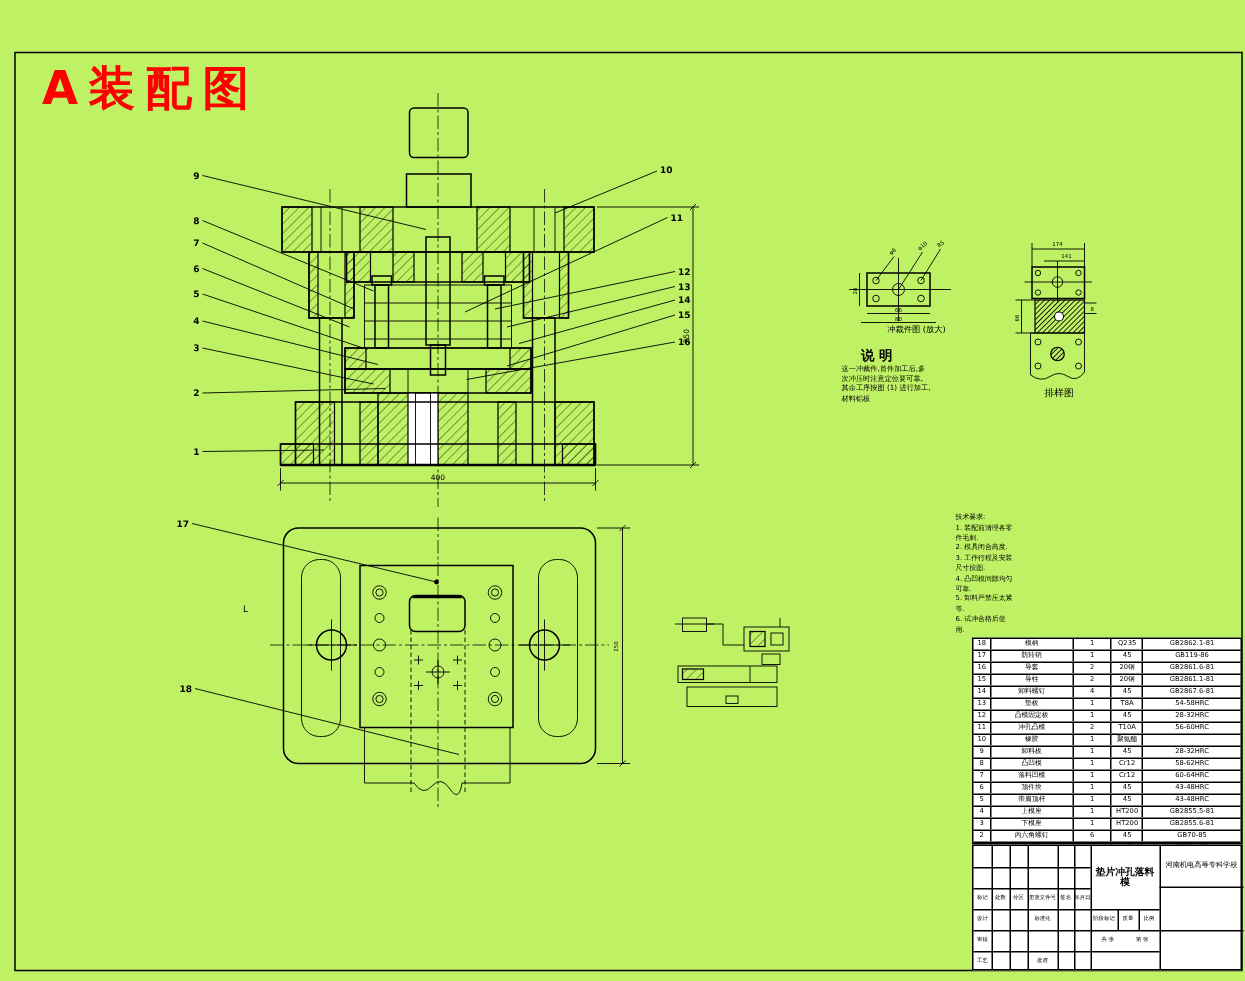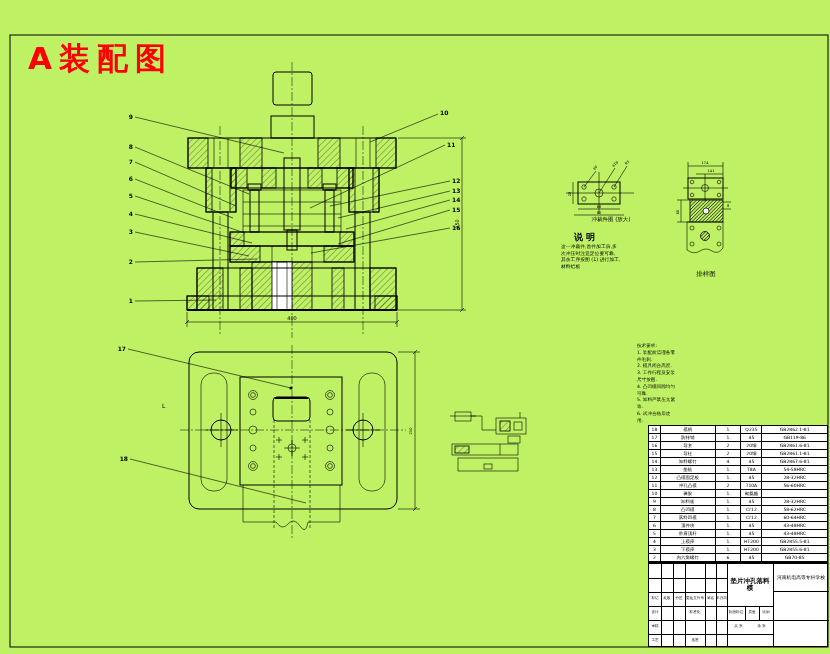--- a/index.html
+++ b/index.html
@@ -20,21 +20,21 @@
   .dim{font-size:5px}
   .dims{font-size:3.6px}
   .cap{font-size:6px}
 
   .title-red{position:absolute;left:28px;top:38px;font-size:31px;font-weight:bold;
              color:#ff0000;letter-spacing:7px;white-space:nowrap;}
   .notes-head{position:absolute;left:574px;top:231px;font-size:9px;font-weight:bold;letter-spacing:3px;}
   .notes-lines{position:absolute;left:561px;top:244px;width:122px;font-size:4.8px;line-height:6.5px;}
   .tech{position:absolute;left:637px;top:343px;width:70px;font-size:4.6px;line-height:6.8px;}
   .wp-cap{position:absolute;left:576px;top:216px;width:70px;text-align:center;font-size:5.5px;}
-  .strip-cap{position:absolute;left:688px;top:270px;width:36px;text-align:center;font-size:6.5px;}
+  .strip-cap{position:absolute;left:688px;top:258px;width:36px;text-align:center;font-size:6.5px;}
 
   .bom{position:absolute;left:648px;top:425px;width:180px;height:138px;border:1px solid #000;
        display:flex;flex-direction:column;font-size:4.5px;background:#fff;}
   .bom-row{display:flex;flex:1 1 auto;border-bottom:.5px solid #000;overflow:hidden;}
   .bom-row:last-child{border-bottom:none;}
   .bom-cell{border-right:.5px solid #000;overflow:hidden;white-space:nowrap;text-align:center;
             line-height:7px;}
   .bom-cell:nth-child(1){width:12px}
   .bom-cell:nth-child(2){width:55px}
   .bom-cell:nth-child(3){width:26px}

